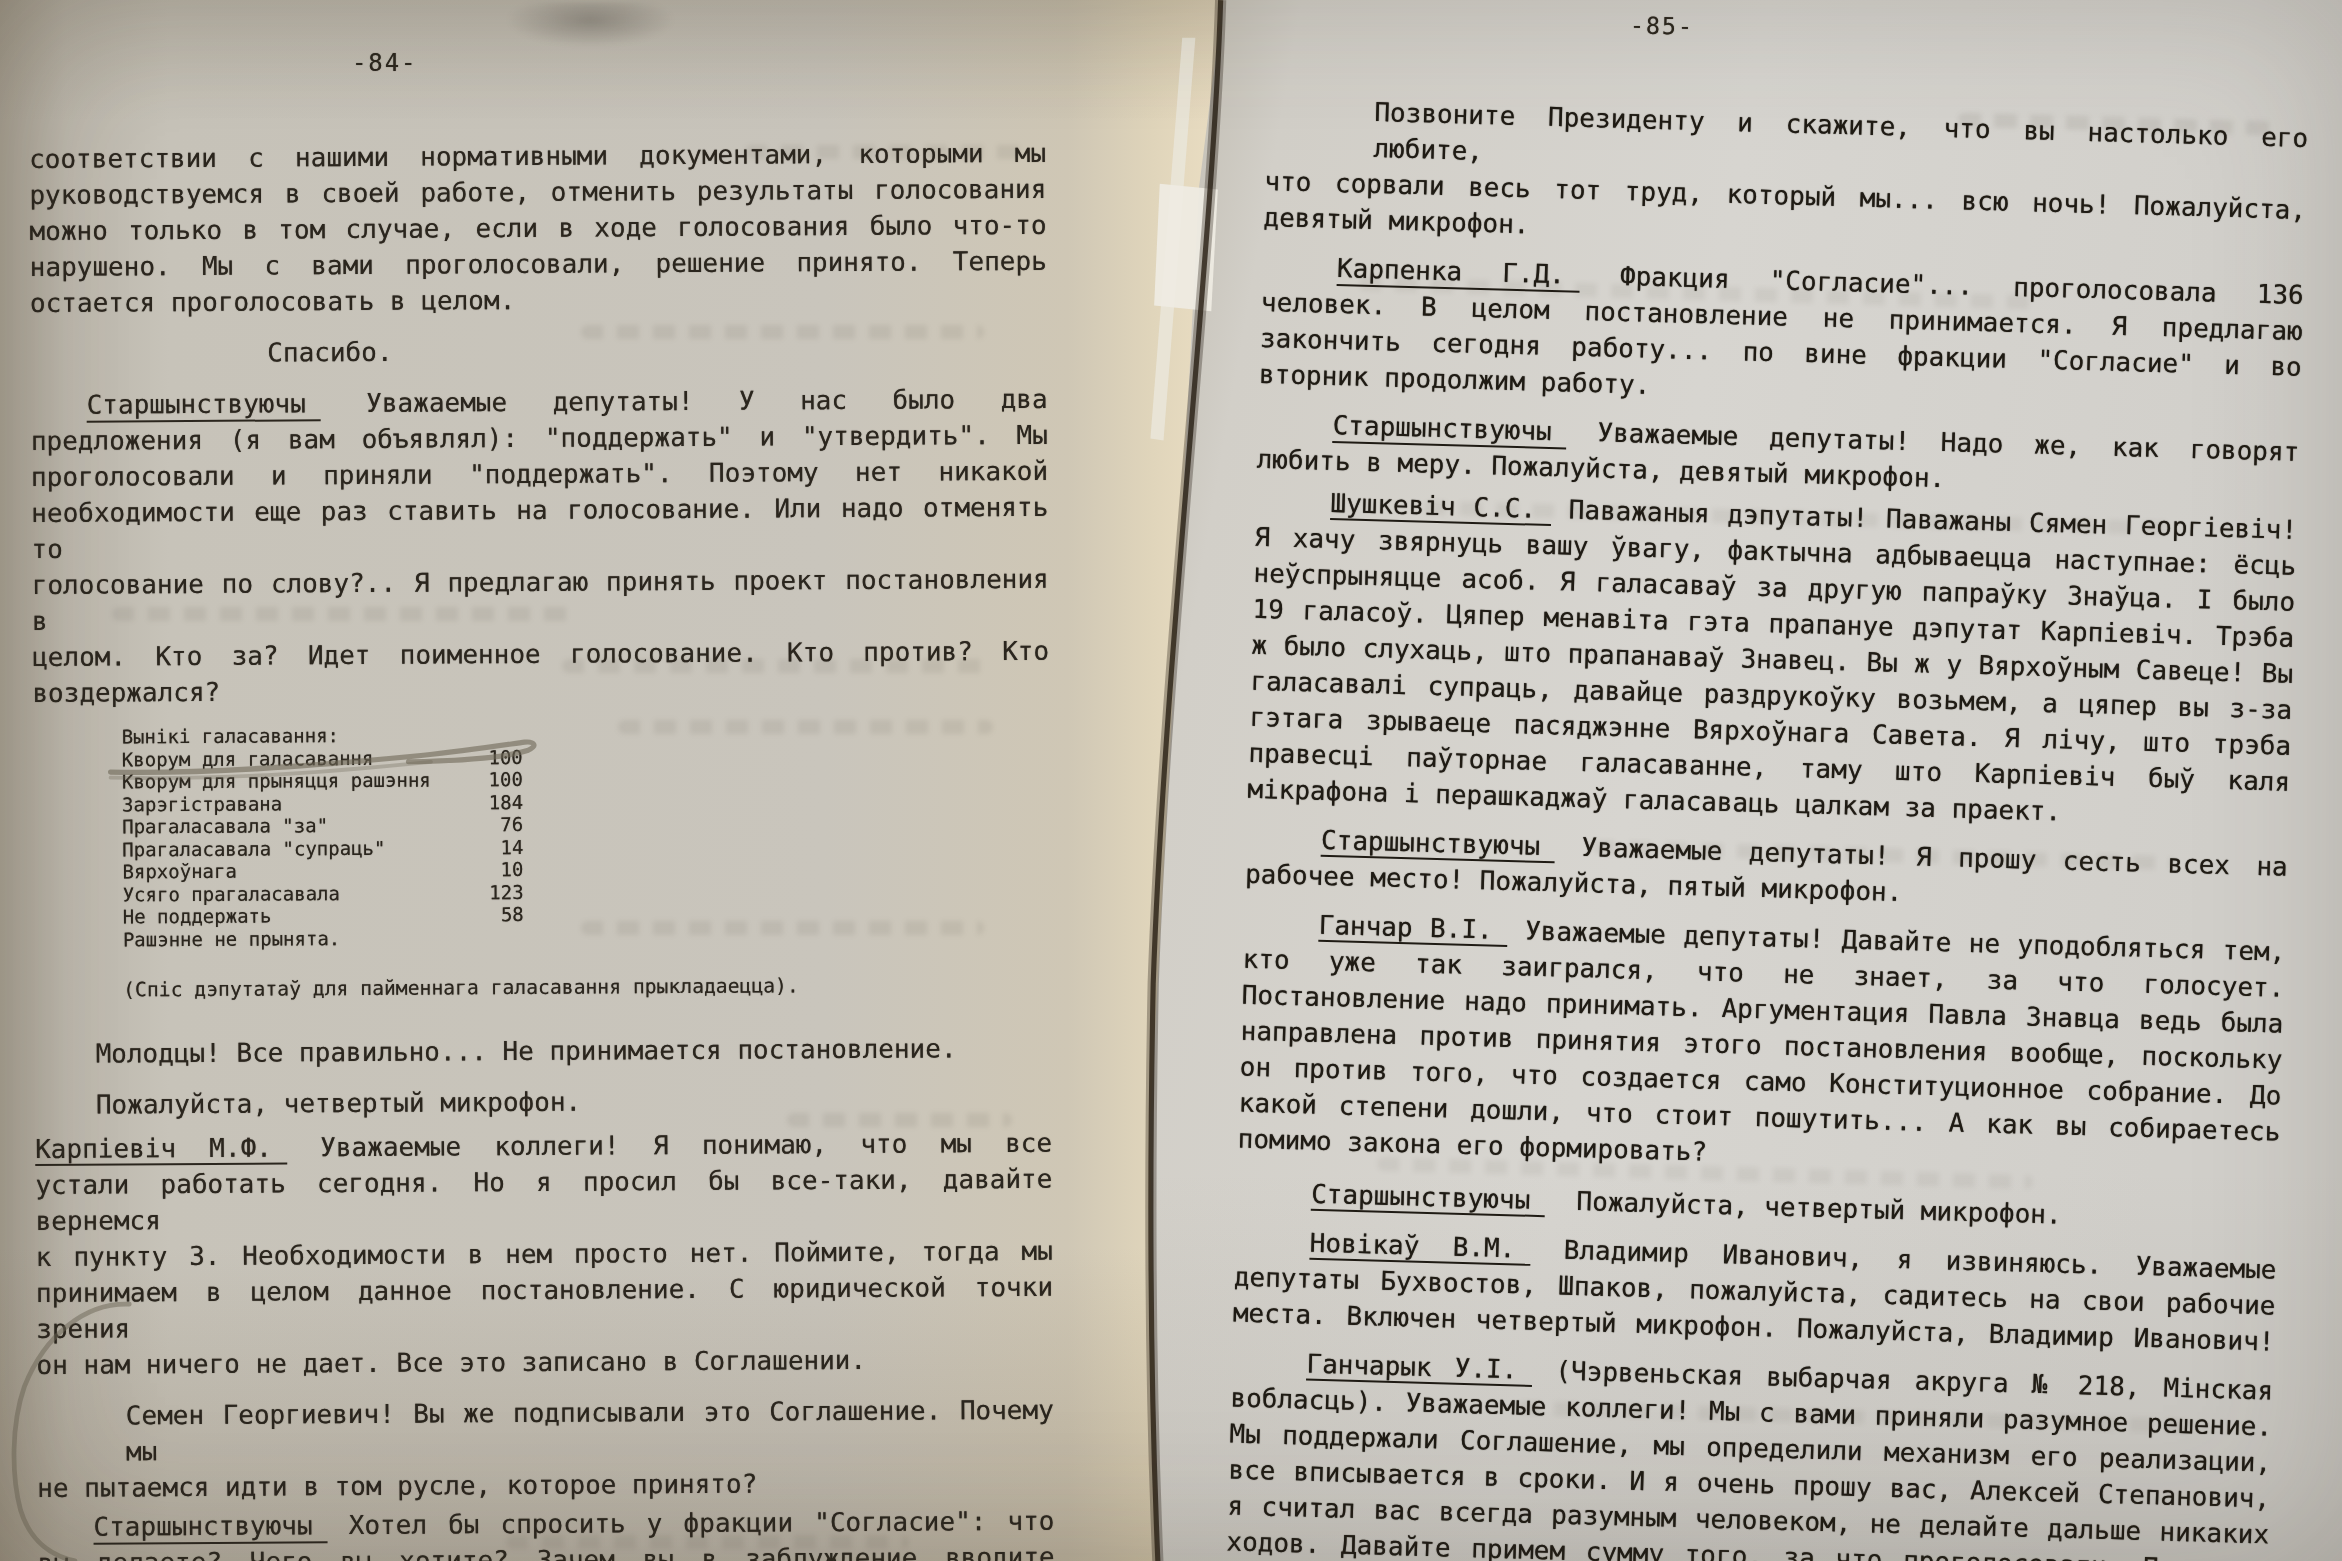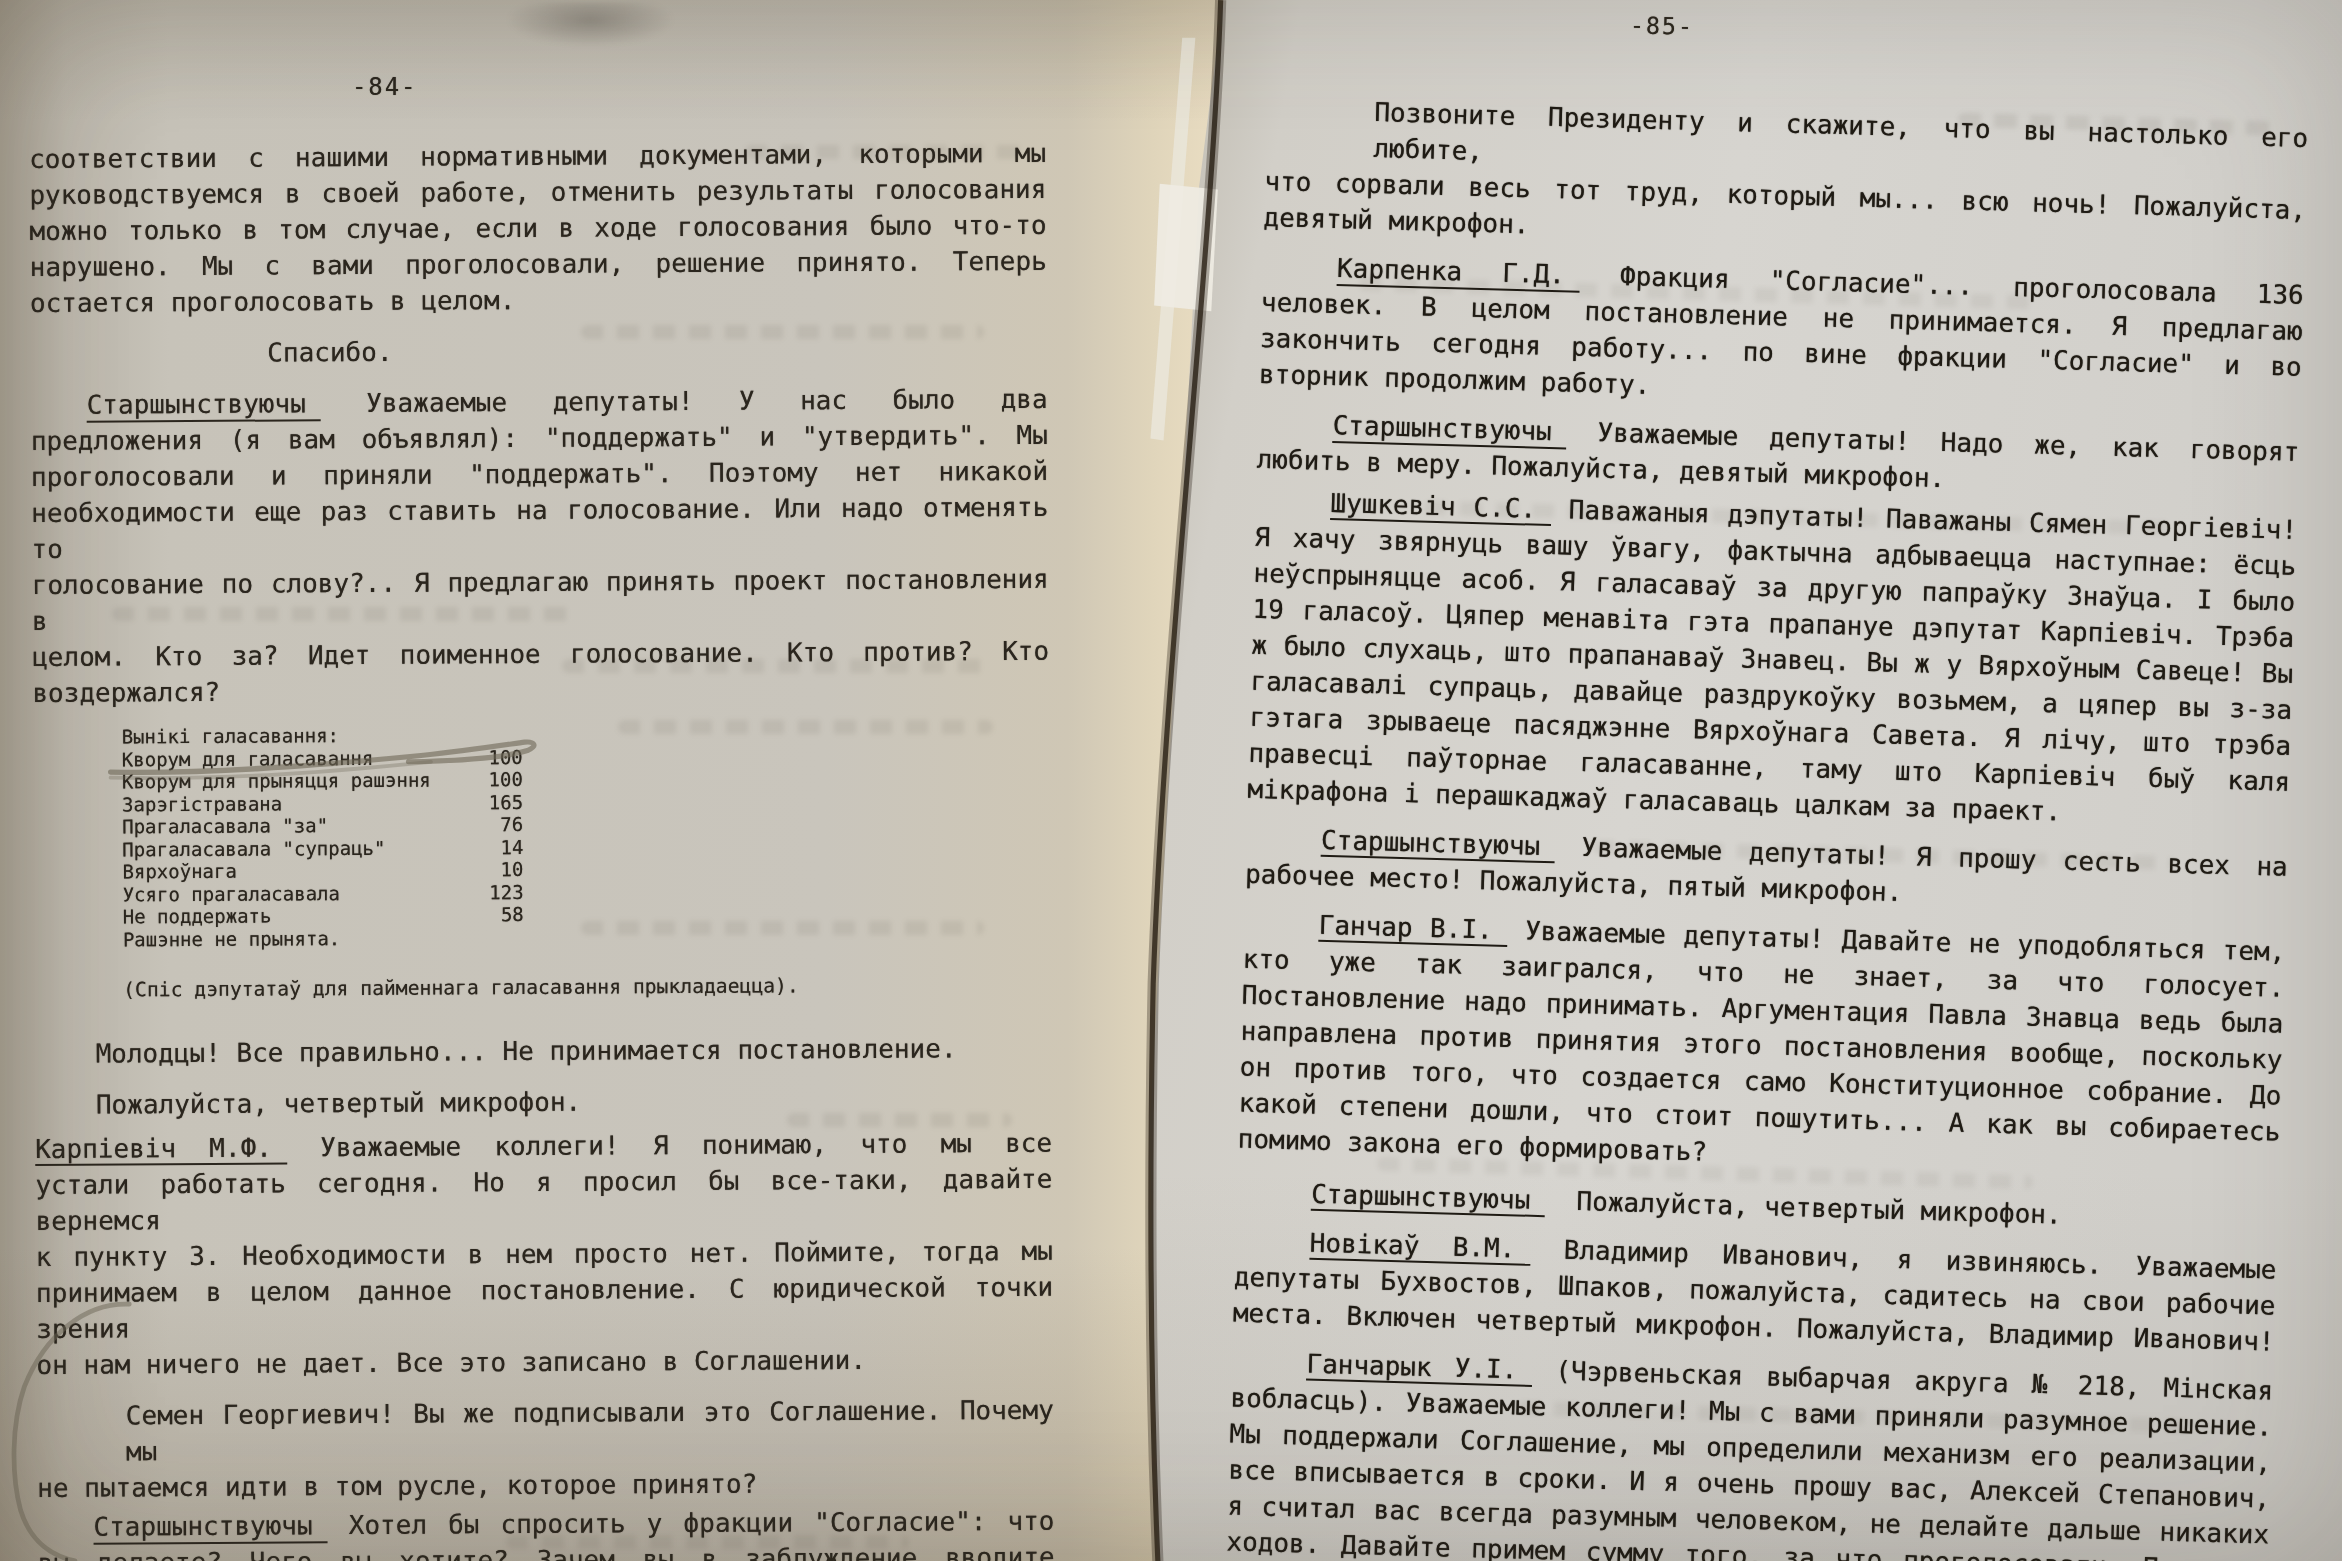--- a/index.html
+++ b/index.html
@@ -33,21 +33,21 @@
   .line{white-space:pre-wrap;min-height:1em;}
   .line.j{text-align:justify;text-align-last:justify;}
   .line.sm{font-size:19.7px;line-height:24px;}
   .speaker{border-bottom:2.3px solid currentColor;padding-right:15px;padding-bottom:0.9px;}
   
   .table{padding-left:89px;font-size:19px;line-height:22.5px;}
   .trow{display:flex;justify-content:space-between;width:401px;}
   .tlabel{white-space:pre;}
   .tvalue{text-align:center;}
   .pagenum{position:absolute;z-index:20;color:#2b261e;letter-spacing:1.9px;}
-  .pagenum-left{left:352px;top:49px;font-size:24px;text-shadow:0 0 0.9px rgba(43,38,30,.7);margin-top:24px;}
+  .pagenum-left{left:352px;top:49px;font-size:24px;text-shadow:0 0 0.9px rgba(43,38,30,.7);}
   .pagenum-right{left:1630px;top:12px;font-size:23.4px;transform:rotate(1.2deg);text-shadow:0 0 0.9px rgba(43,38,30,.7);}
   
   .watermark{position:absolute;left:2011px;top:0px;z-index:70;
     font-family:"Liberation Sans","DejaVu Sans",sans-serif;font-size:47px;font-weight:400;
     color:rgba(253,253,250,.93);text-shadow:0 1.9px 3.7px rgba(95,92,85,.55),0 0 1.9px rgba(120,115,105,.4);
     letter-spacing:0.9px;}
   
   .g{position:absolute;height:14px;z-index:8;border-radius:6.6px;filter:blur(2.8px);opacity:.55;
     background-image:repeating-linear-gradient(90deg,rgba(104,98,87,.22) 0 22.5px,rgba(0,0,0,0) 22.5px 36px);}
   .marks{position:absolute;left:0;top:0;z-index:40;pointer-events:none;}
@@ -104,21 +104,21 @@
         <div class="trow">
           <span class="tlabel">Кворум для галасавання</span>
           <span class="tvalue">100</span>
         </div>
         <div class="trow">
           <span class="tlabel">Кворум для прыняцця рашэння</span>
           <span class="tvalue">100</span>
         </div>
         <div class="trow">
           <span class="tlabel">Зарэгістравана</span>
-          <span class="tvalue">165</span>
+          <span class="tvalue">184</span>
         </div>
         <div class="trow">
           <span class="tlabel">Прагаласавала "за"</span>
           <span class="tvalue">76</span>
         </div>
         <div class="trow">
           <span class="tlabel">Прагаласавала "супраць"</span>
           <span class="tvalue">14</span>
         </div>
         <div class="trow">

